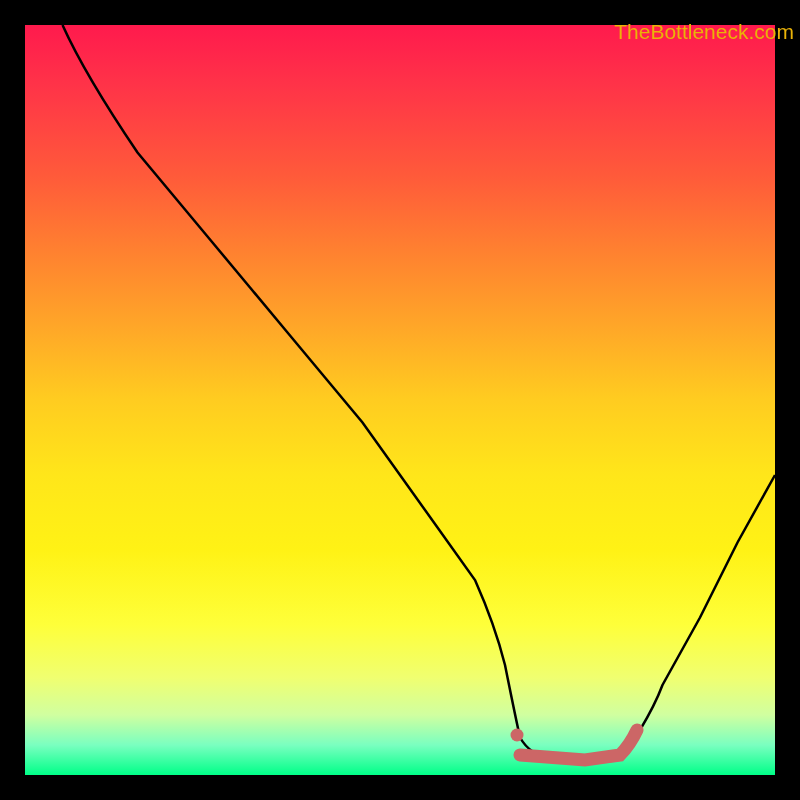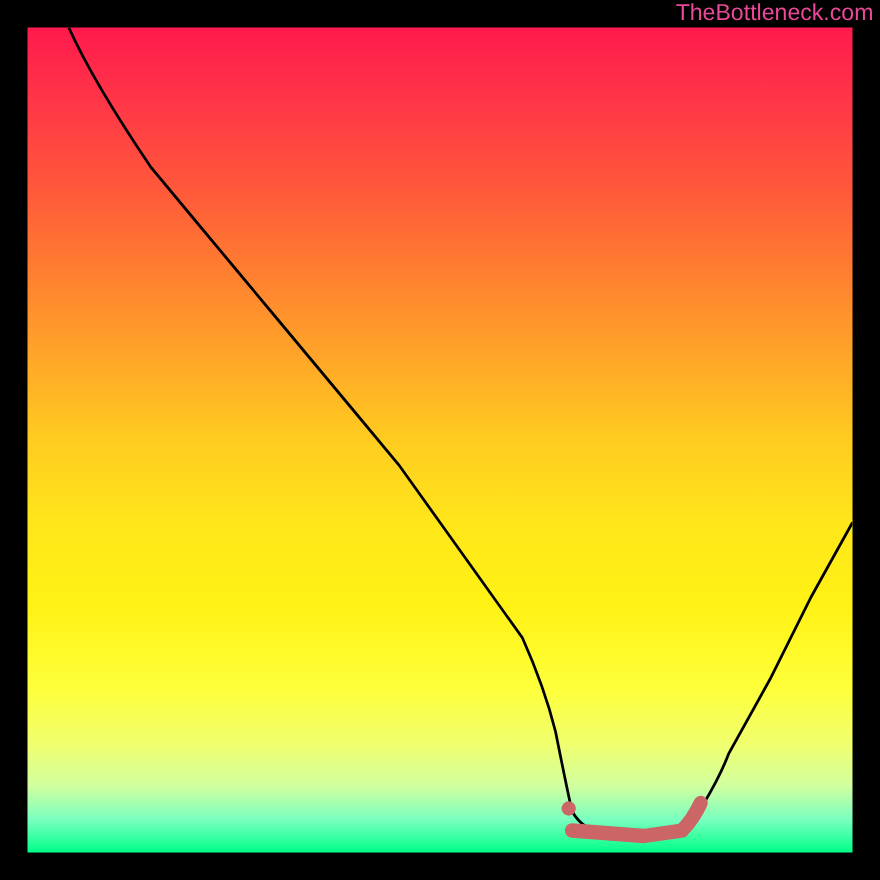--- a/index.html
+++ b/index.html
@@ -28,23 +28,23 @@
       #fff215 70%,
       #feff3a 80%,
       #f0ff70 87%,
       #d0ffa0 92%,
       #7affc0 96%,
       #00ff88 100%
     );
   }
   .watermark {
     position: absolute;
-    top: 0;
+    top: 20px;
     right: 6px;
-    color: #ec4899;
+    color: #eab308;
     font-size: 21px;
     font-weight: normal;
     z-index: 10;
   }
   svg {
     position: absolute;
     left: 0;
     top: 0;
     width: 750px;
     height: 750px;

